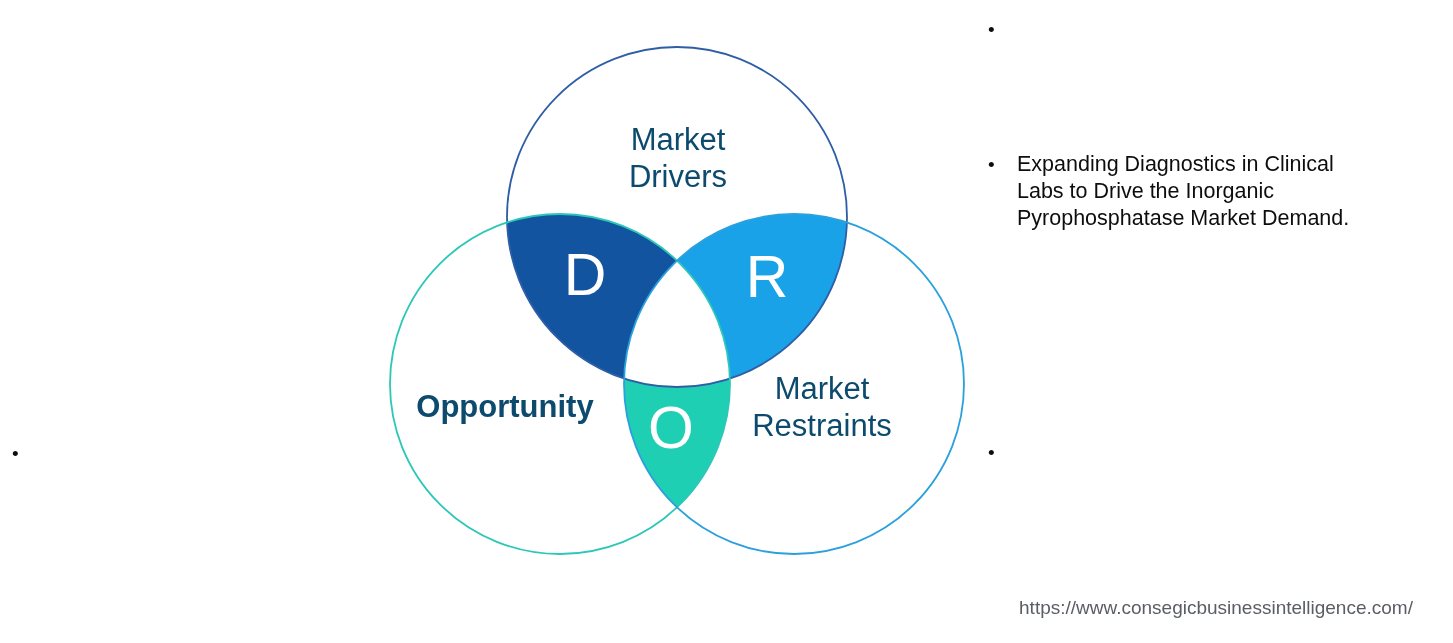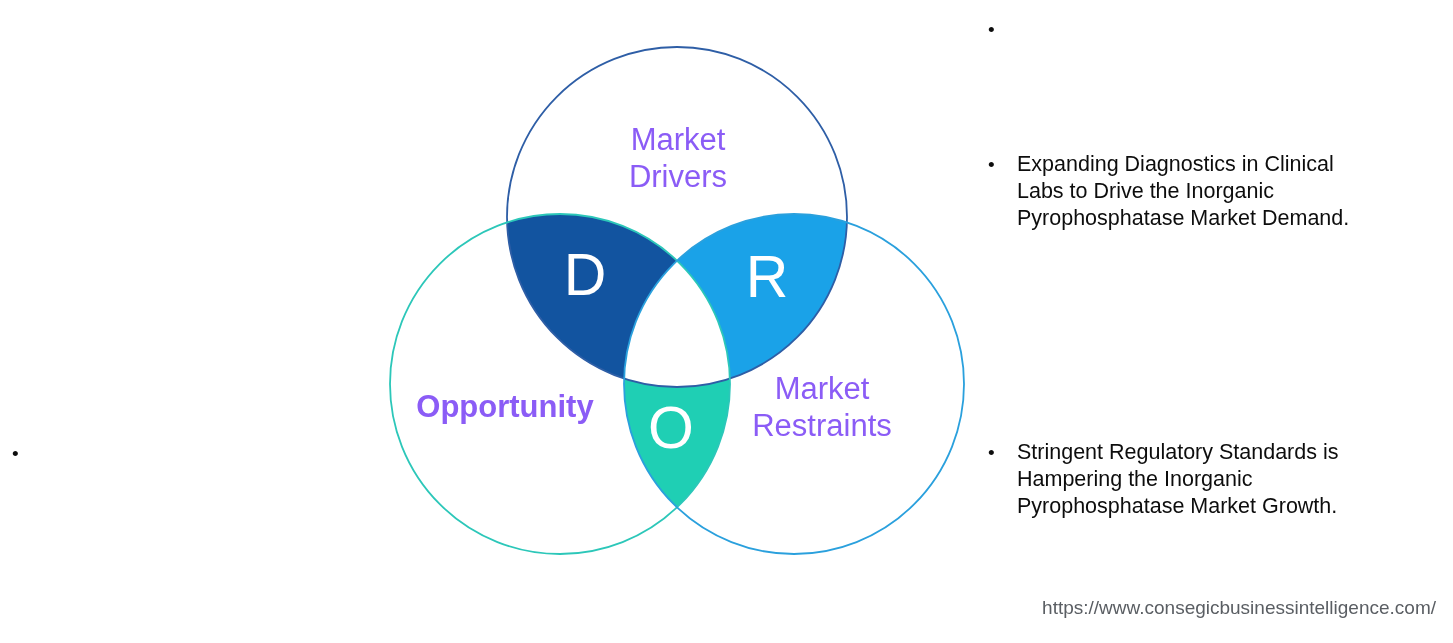--- a/index.html
+++ b/index.html
@@ -24,21 +24,21 @@
     fill: #ffffff;
     font-family: "Liberation Sans", sans-serif;
     font-size: 59px;
     text-anchor: middle;
     font-weight: 400;
   }
   .circle-label {
     position: absolute;
     font-size: 31px;
     line-height: 37px;
-    color: #8b5cf6;
+    color: #0c4a6e;
     text-align: center;
     white-space: pre-line;
     letter-spacing: 0px;
   }
   .label-drivers     { left: 528px; top: 121px; width: 300px; }
   .label-opportunity { left: 355px; top: 388px; width: 300px; font-weight: bold; }
   .label-restraints  { left: 672px; top: 370px; width: 300px; }
   .bullet-block {
     position: absolute;
     display: flex;
@@ -61,21 +61,21 @@
   .bullet-br  { left: 988px; top: 439px; width: 430px; }
   .bullet-bl  { left: 12px;  top: 440px; width: 400px; }
   .footer-url {
     position: absolute;
     left: 996px;
     top: 596px;
     width: 440px;
     font-size: 19px;
     line-height: 24px;
     color: #5a5e63;
-    text-align: right;
+    text-align: center;
   }
 </style>
 </head>
 <body>
 
 <div class="stage">
 
   <svg class="venn-svg" width="1453" height="643" viewBox="0 0 1453 643">
     <defs>
       <clipPath id="clip-opportunity">
@@ -129,20 +129,17 @@
 Labs to Drive the Inorganic
 Pyrophosphatase Market Demand.</span>
   </div>
 
   <div class="bullet-block bullet-bl">
     <span class="bullet-marker">•</span>
   </div>
 
   <div class="bullet-block bullet-br">
     <span class="bullet-marker">•</span>
-    <span class="bullet-text">Stringent Regulatory Standards is
-Hampering the Inorganic
-Pyrophosphatase Market Growth.</span>
   </div>
 
   <div class="footer-url">https://www.consegicbusinessintelligence.com/</div>
 
 </div>
 
 </body></html>

